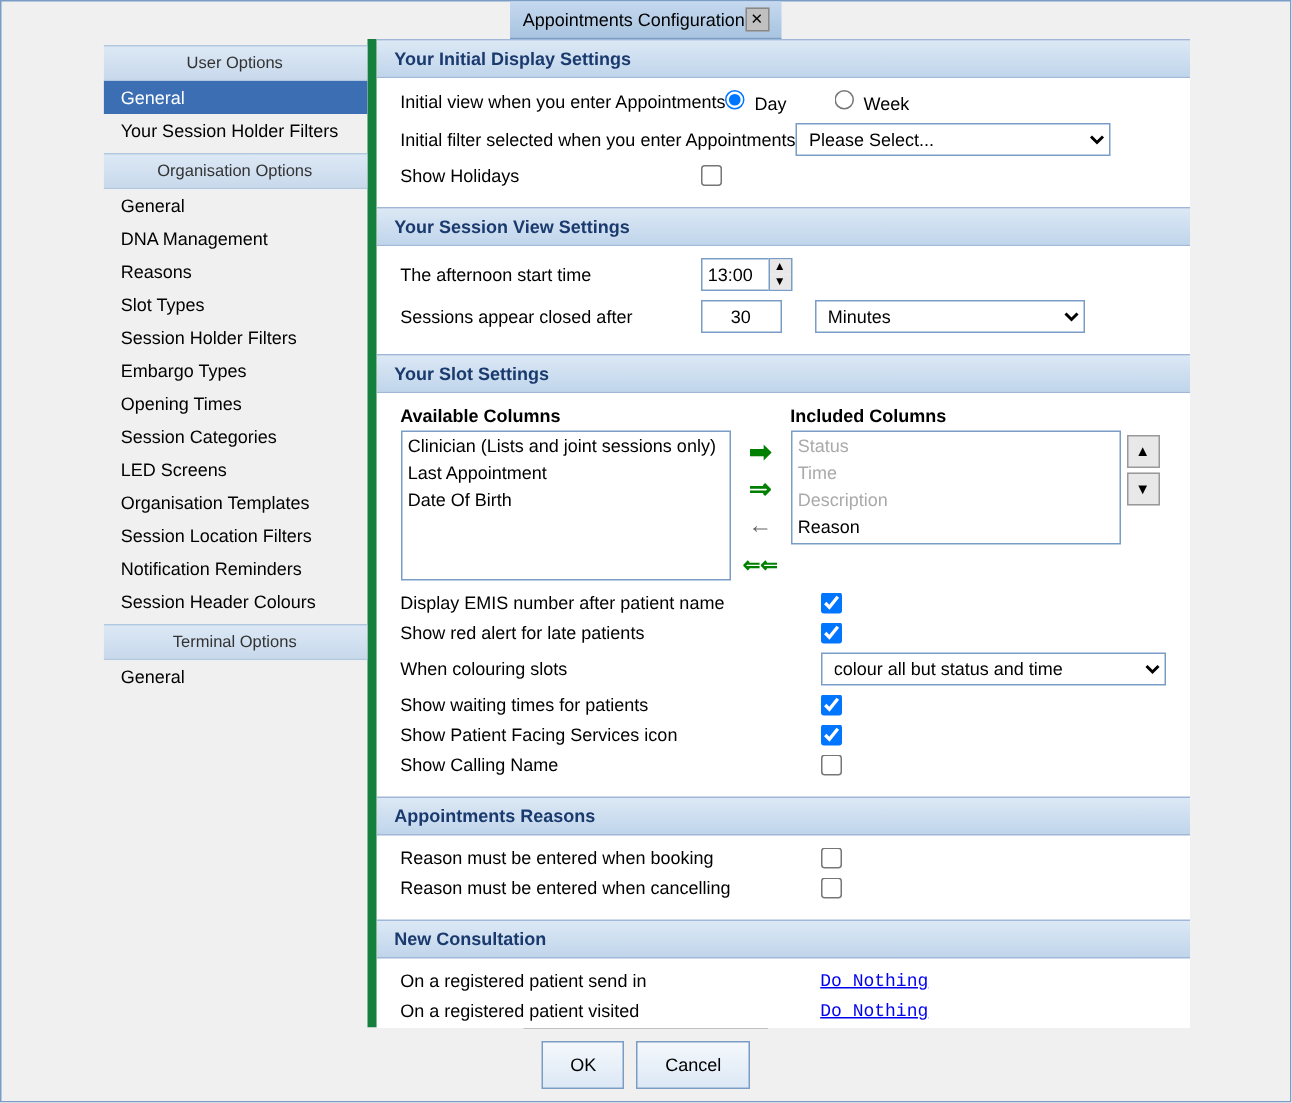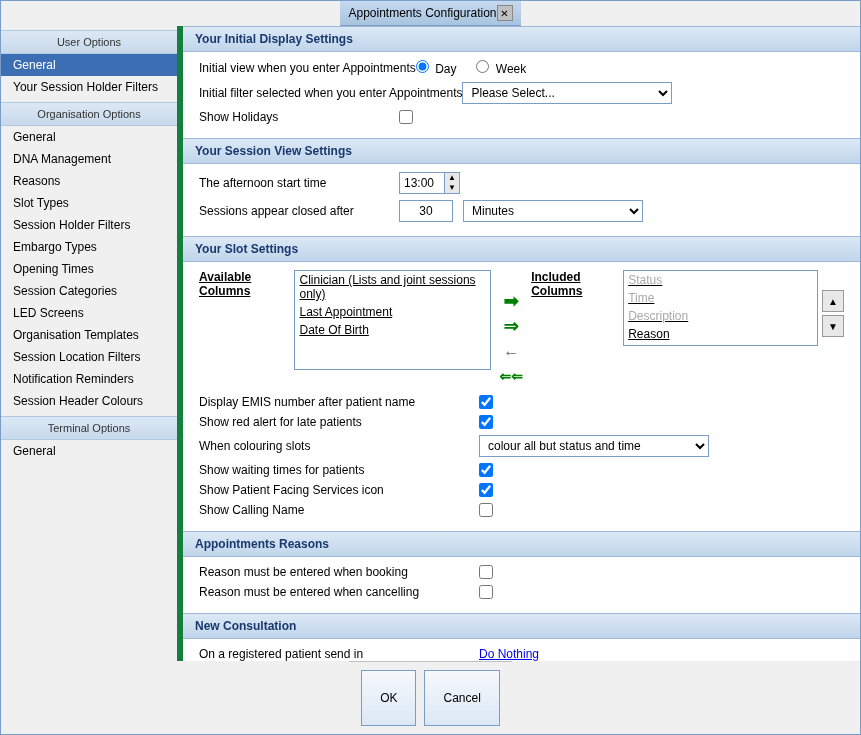--- a/index.html
+++ b/index.html
@@ -23,61 +23,61 @@
     .main-panel { flex: 1; background: #fff; overflow-y: auto; padding: 0; }
     
     
     .section-header { background: linear-gradient(to bottom, #dce8f5, #c0d5eb); padding: 5px 12px; color: #1a3a6e; font-weight: bold; font-size: 12px; border-top: 1px solid #a0b8d8; border-bottom: 1px solid #a0b8d8; margin-bottom: 0; }
     
     .section-content { padding: 8px 16px; }
     
     .form-row { display: flex; align-items: center; margin-bottom: 6px; }
     .form-label { flex: 0 0 auto; color: #000; min-width: 200px; }
     .form-label-wide { min-width: 280px; }
-    .form-control-area { display: flex; align-items: center; gap: 10px; }
+    .form-control-area { display: flex; align-items: center; gap: 22px; }
     
     input[type="radio"] { margin-right: 3px; }
     
     select { border: 1px solid #7a9dc7; background: #fff; padding: 2px 4px; height: 22px; font-size: 12px; }
     select.wide { width: 210px; }
     select.medium { width: 180px; }
     
     input[type="checkbox"] { width: 14px; height: 14px; }
     .spinner-box { display: flex; flex-direction: column; border: 1px solid #7a9dc7; }
     .spinner-btn { width: 14px; height: 10px; background: #e8e8e8; border: none; display: flex; align-items: center; justify-content: center; cursor: pointer; font-size: 8px; line-height: 1; }
     .time-spinner { display: flex; }
     .time-value { border: 1px solid #7a9dc7; padding: 2px 4px; height: 22px; width: 45px; font-size: 12px; border-right: none; display: flex; align-items: center; }
     
     .number-input { border: 1px solid #7a9dc7; width: 54px; height: 22px; text-align: center; font-size: 12px; padding: 2px; }
     
     
     .columns-container { display: flex; align-items: flex-start; gap: 8px; margin-bottom: 8px; }
-    .column-box-wrapper { display: flex; flex-direction: row; text-decoration: underline; }
+    .column-box-wrapper { display: flex; flex-direction: column; }
     .column-box-label { font-weight: bold; margin-bottom: 3px; font-size: 12px; }
     .column-box { border: 1px solid #7a9dc7; width: 220px; height: 100px; overflow-y: auto; background: #fff; }
     .column-item { padding: 2px 4px; cursor: pointer; }
     .column-item.greyed { color: #aaa; }
     
     .arrows { display: flex; flex-direction: column; gap: 3px; justify-content: center; align-items: center; padding-top: 20px; }
     .arrow-btn { width: 24px; height: 22px; background: none; border: none; cursor: pointer; display: flex; align-items: center; justify-content: center; }
     
     .included-col-wrapper { display: flex; align-items: flex-start; gap: 4px; }
     .included-column-box { border: 1px solid #7a9dc7; width: 220px; height: 76px; overflow-y: auto; background: #fff; }
     .move-btns { display: flex; flex-direction: column; gap: 3px; padding-top: 20px; }
     .move-btn { width: 22px; height: 22px; background: #e8e8e8; border: 1px solid #999; cursor: pointer; display: flex; align-items: center; justify-content: center; font-size: 10px; }
     
     
     select.slot-color { width: 230px; }
     
     
     .footer { background: #f0f0f0; border-top: 1px solid #c0c0c0; padding: 8px 12px; display: flex; justify-content: flex-end; gap: 8px; }
-    .btn { padding: 20px 18px; border: 1px solid #7a9dc7; background: linear-gradient(to bottom, #f5f8fc, #dce8f5); cursor: pointer; font-size: 12px; }
-    
-    
-    .link { color: #0000ee; text-decoration: underline; cursor: pointer; }
+    .btn { padding: 8px 18px; border: 1px solid #7a9dc7; background: linear-gradient(to bottom, #f5f8fc, #dce8f5); cursor: pointer; font-size: 12px; }
+    
+    
+    .link { color: #0000ee; text-decoration: underline; cursor: pointer; font-family: Liberation Mono, monospace; }
   </style>
 </head>
 <body>
 
 <div class="window">
 
   <div class="title-bar">
     <span class="title-bar-text">Appointments Configuration</span>
     <button class="close-btn">✕</button>
   </div>

